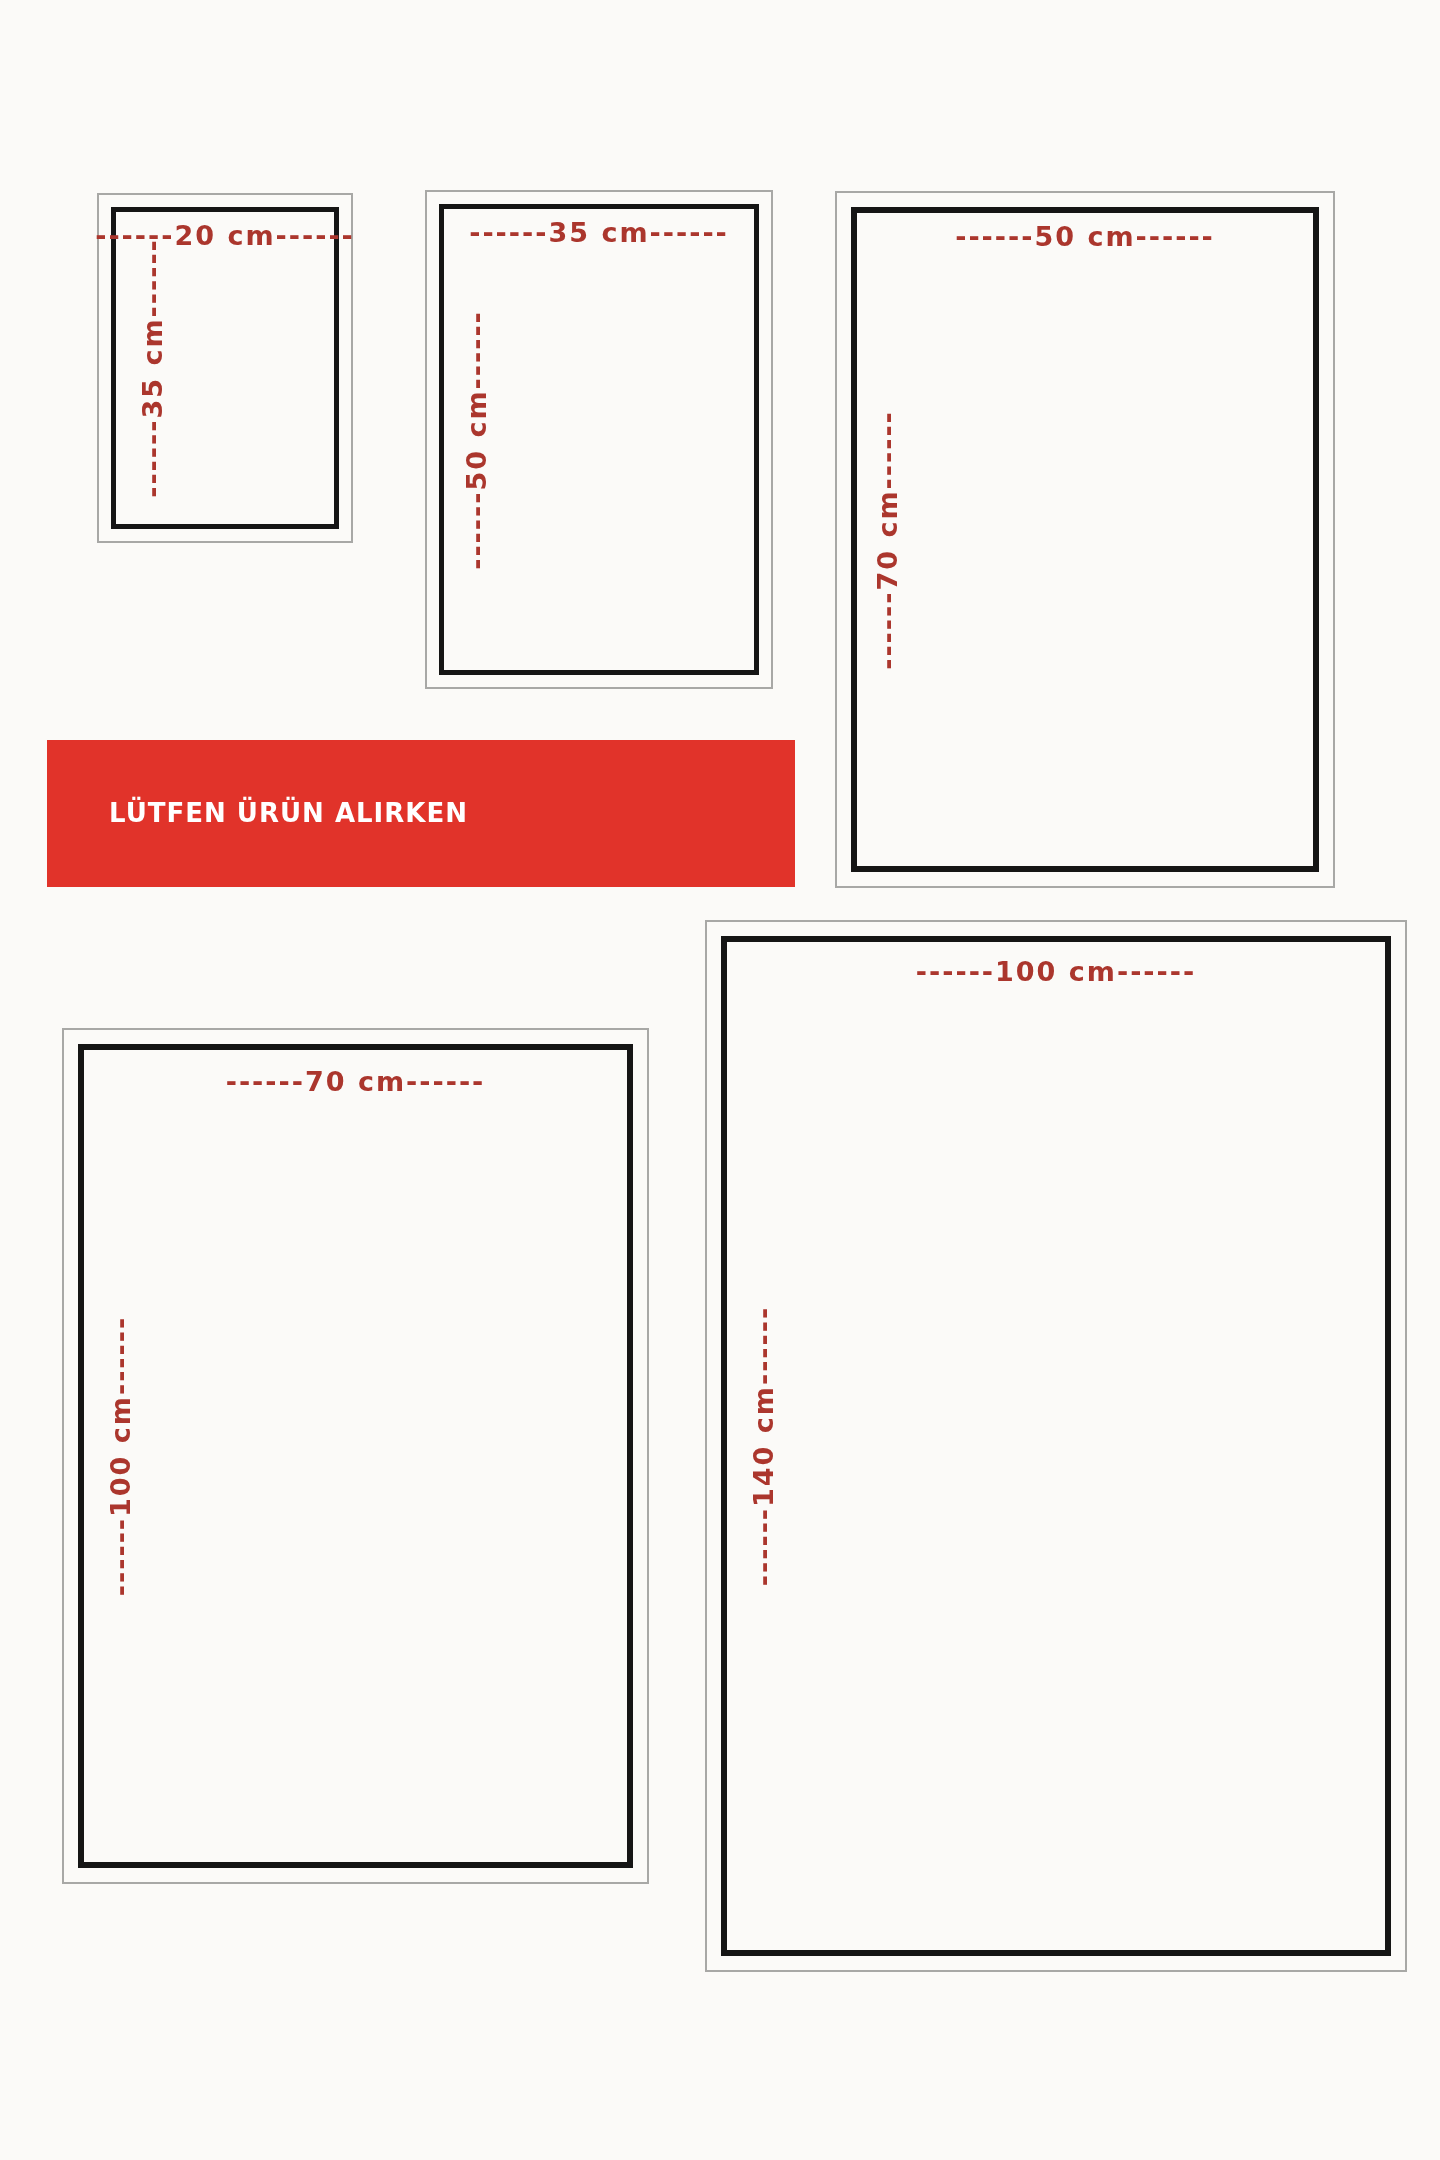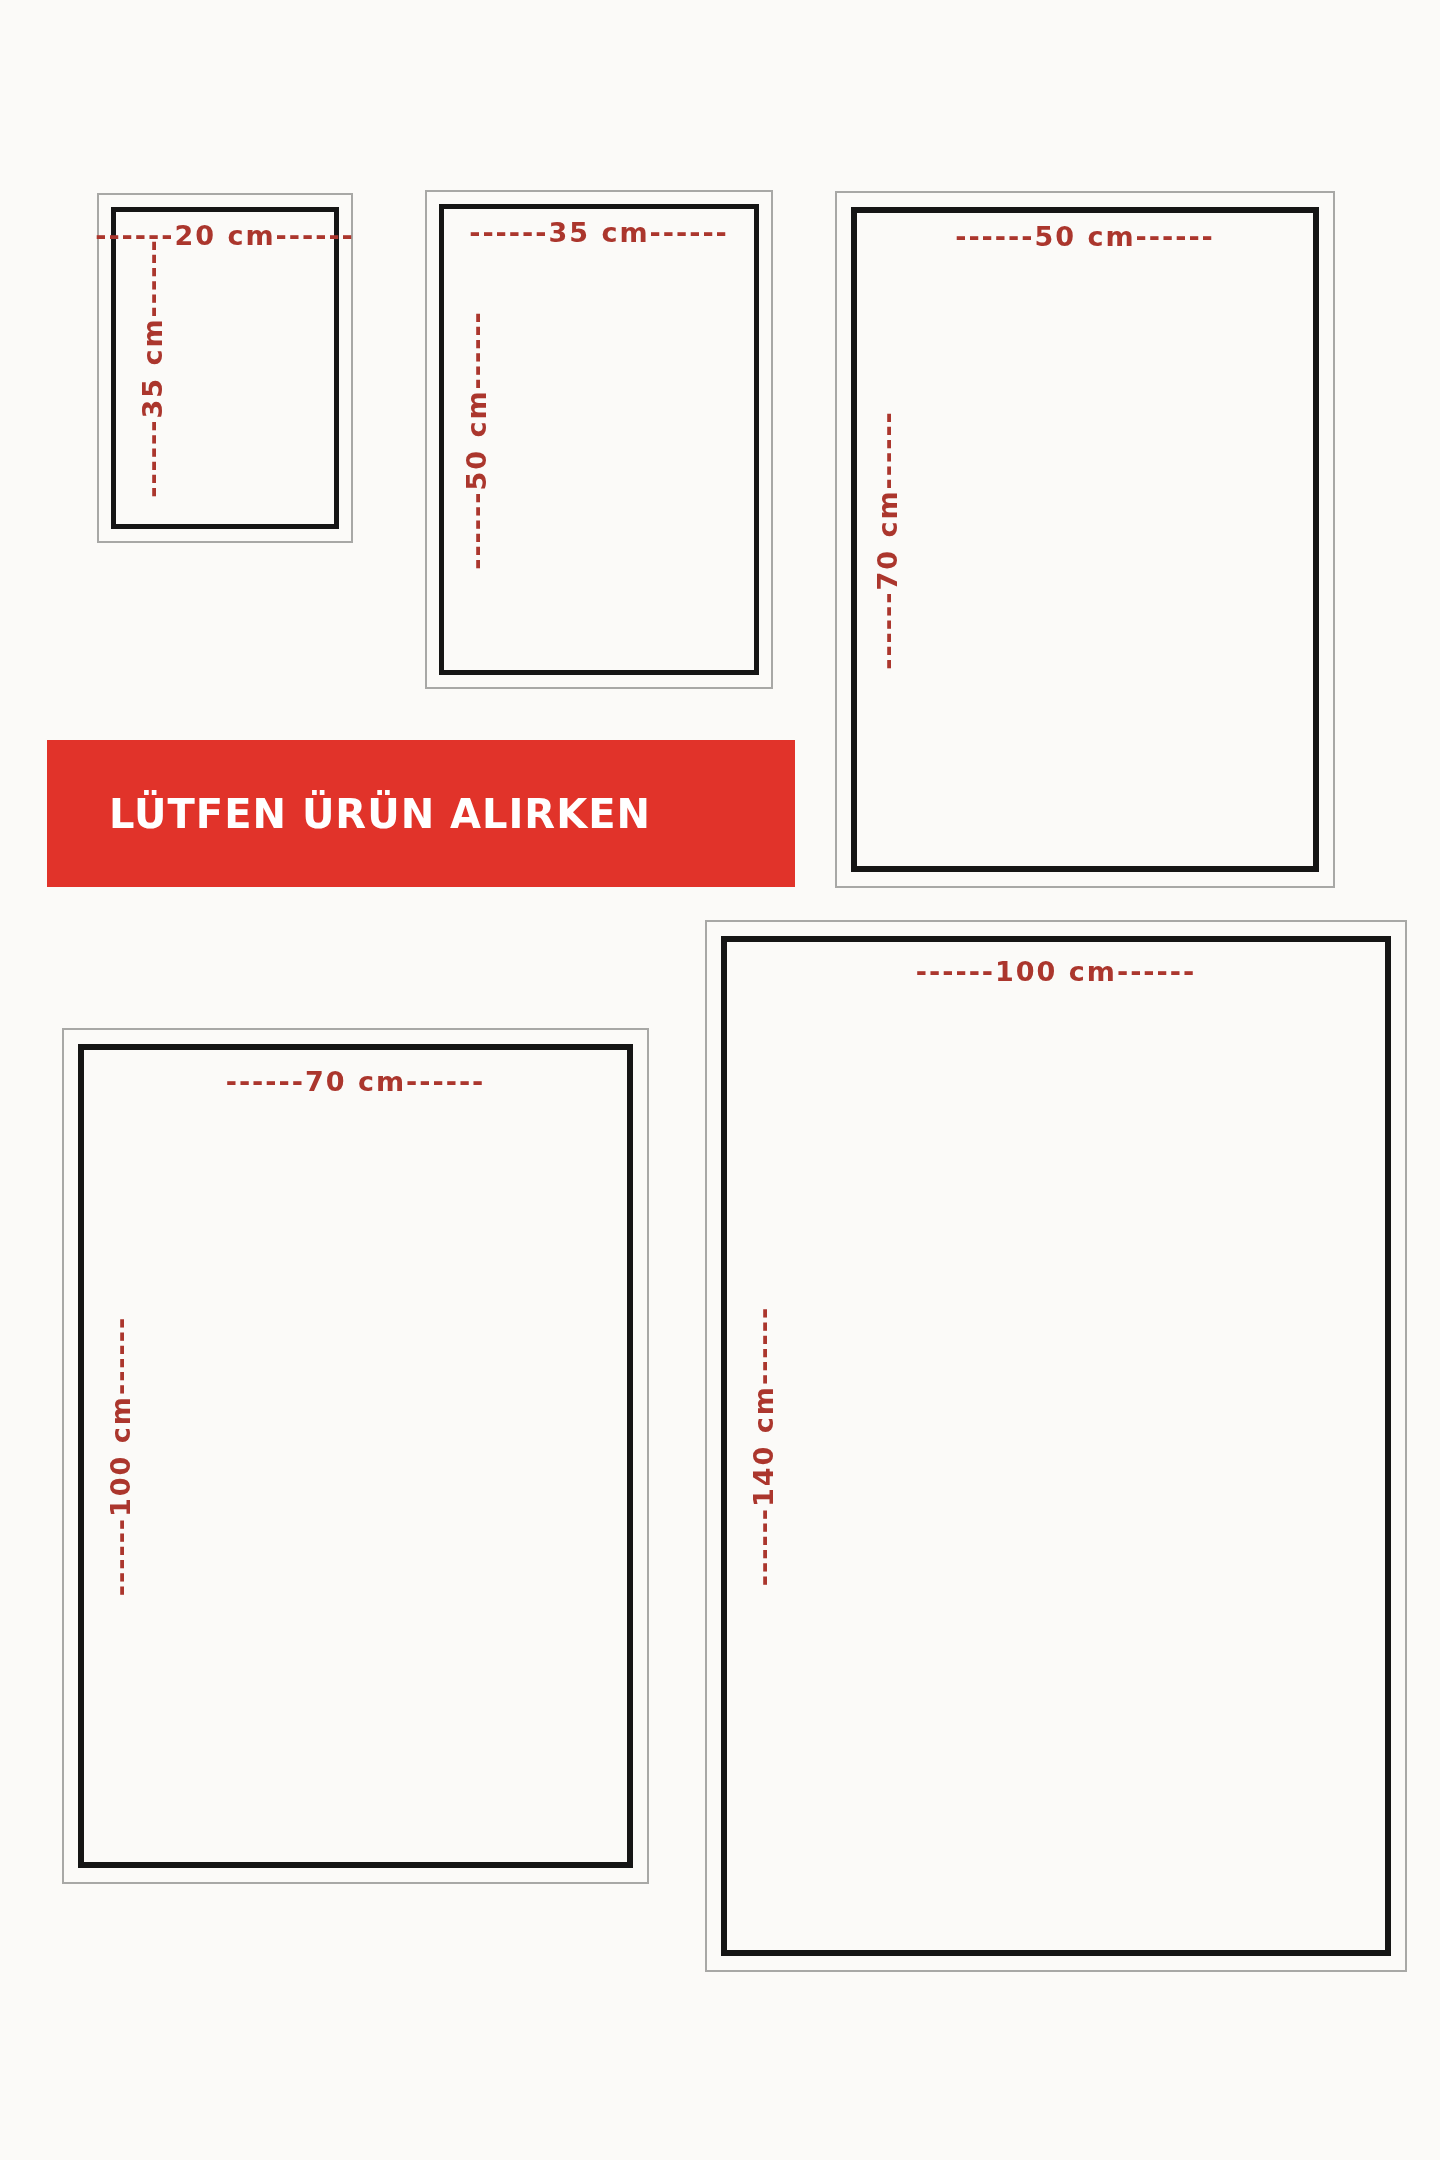--- a/index.html
+++ b/index.html
@@ -77,21 +77,21 @@
     box-sizing: border-box;
     display: flex;
     flex-direction: column;
     justify-content: center;
     padding-left: 62px;
     gap: 6px;
   }
   .banner-line {
     color: #ffffff;
     font-weight: bold;
-    font-size: 40px;
+    font-size: 26px;
     line-height: 1.05;
     letter-spacing: 1px;
     white-space: nowrap;
   }
 </style>
 </head>
 <body>
 
 <div class="canvas">
 

